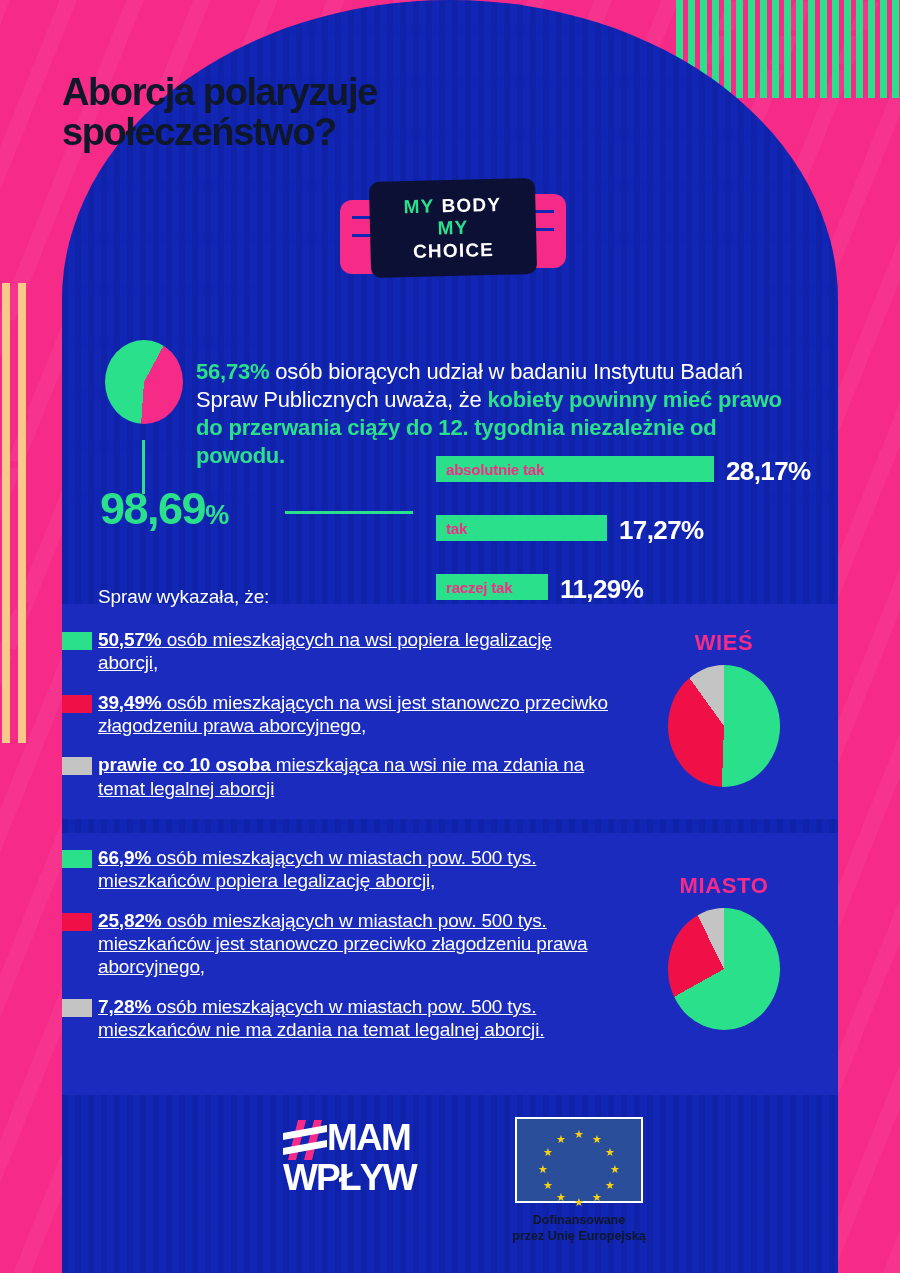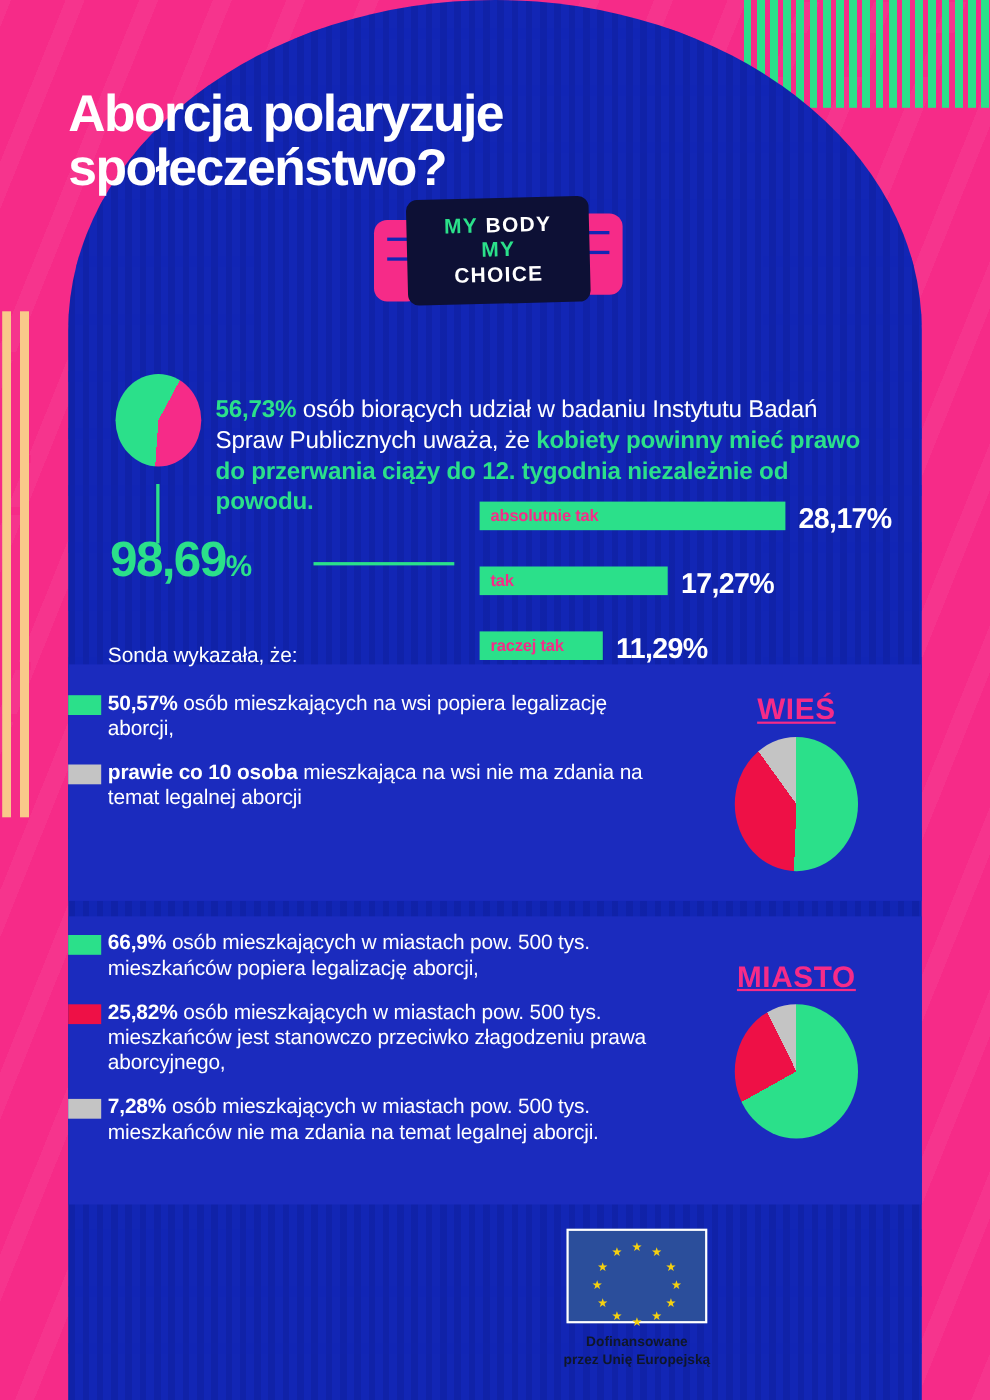--- a/index.html
+++ b/index.html
@@ -51,21 +51,21 @@
     opacity:.55;
   }
   
   .panel-band{position:absolute;left:0;width:776px;background:#1B2BBE;}
   .band-a{top:604px;height:215px;}
   .band-b{top:833px;height:262px;}
 
   
   .title{
     position:absolute;left:62px;top:48px;width:700px;
-    color:#ffffff;font-weight:bold;font-size:47px;line-height:1.03;
+    color:#0f172a;font-weight:bold;font-size:38px;line-height:1.03;
     letter-spacing:-1.4px;z-index:6;
   }
   .title .l2{display:block;}
 
   
   .sign-wrap{position:absolute;left:340px;top:176px;width:226px;height:122px;z-index:6;}
   .fist{position:absolute;width:42px;height:74px;background:#F62B88;border-radius:12px;}
   .fist::before,.fist::after{content:"";position:absolute;background:#1226B5;}
   .fist.left{left:0;top:24px;}
   .fist.left::before{left:12px;top:16px;width:30px;height:3px;}
@@ -110,26 +110,26 @@
   .bar-val{color:#FFFFFF;font-weight:bold;font-size:26px;margin-left:12px;letter-spacing:-.6px;white-space:nowrap;}
 
   
   .sonda{position:absolute;left:98px;top:586px;z-index:6;color:#FFFFFF;font-size:19px;letter-spacing:-.1px;}
 
   
   .block{position:absolute;z-index:6;}
   .bullet{position:relative;margin-bottom:16px;}
   .swatch{position:absolute;left:-36px;top:4px;width:30px;height:18px;}
   .sw-green{background:#2BE08A;} .sw-red{background:#EE1046;} .sw-gray{background:#C4C4C4;}
-  .btext{color:#FFFFFF;font-size:19px;line-height:1.23;letter-spacing:-.15px;width:510px;}
+  .btext{color:#FFFFFF;font-size:19px;line-height:1.23;letter-spacing:-.15px;width:510px;text-decoration:underline;}
   .btext b{font-weight:bold;}
 
   
   .region{position:absolute;z-index:6;text-align:center;width:160px;}
-  .region-name{color:#F62B88;font-weight:bold;font-size:27px;letter-spacing:.6px;margin-bottom:9px;text-decoration:underline;}
+  .region-name{color:#F62B88;font-weight:bold;font-size:22px;letter-spacing:.6px;margin-bottom:9px;}
   .pie{width:112px;height:122px;border-radius:50%;margin:0 auto;}
 
   
   .mamwplyw{position:absolute;left:283px;top:1118px;z-index:6;width:150px;}
   .mw-l1{position:relative;height:44px;}
   .hash{position:absolute;left:0;top:4px;width:44px;height:36px;}
   .hash i{position:absolute;display:block;background:#F62B88;}
   .hash .h1{left:10px;top:-2px;width:8px;height:40px;transform:skewX(-14deg);}
   .hash .h2{left:26px;top:-2px;width:8px;height:40px;transform:skewX(-14deg);}
   .hash .h3{left:0;top:7px;width:44px;height:7px;background:#FFFFFF;transform:skewY(-10deg);}
@@ -201,27 +201,33 @@
       <span class="bar-val">17,27%</span>
     </div>
     <div class="bar-row">
       <div class="bar" style="width:112px">
         <span class="bar-label">raczej tak</span>
       </div>
       <span class="bar-val">11,29%</span>
     </div>
   </div>
 
-  <div class="sonda">Sonda wykazała, że:</div>
+  <div class="sonda">Spraw wykazała, że:</div>
 
   <div class="block" style="left:98px;top:628px;">
     <div class="bullet">
       <span class="swatch sw-green"></span>
       <div class="btext">
         <b>50,57%</b><span> osób mieszkających na wsi popiera legalizację aborcji,</span>
+      </div>
+    </div>
+    <div class="bullet">
+      <span class="swatch sw-red"></span>
+      <div class="btext">
+        <b>39,49%</b><span> osób mieszkających na wsi jest stanowczo przeciwko złagodzeniu prawa aborcyjnego,</span>
       </div>
     </div>
     <div class="bullet">
       <span class="swatch sw-gray"></span>
       <div class="btext">
         <b>prawie co 10 osoba</b><span> mieszkająca na wsi nie ma zdania na temat legalnej aborcji</span>
       </div>
     </div>
   </div>
 
@@ -249,20 +255,32 @@
         <b>7,28%</b><span> osób mieszkających w miastach pow. 500 tys. mieszkańców nie ma zdania na temat legalnej aborcji.</span>
       </div>
     </div>
   </div>
 
   <div class="region" style="left:644px;top:873px;">
     <div class="region-name">MIASTO</div>
     <div class="pie" style="background:conic-gradient(#2BE08A 0 66.9%,#EE1046 66.9% 92.72%,#C4C4C4 92.72% 100%);"></div>
   </div>
 
+  <div class="mamwplyw">
+    <div class="mw-l1">
+      <span class="hash">
+        <i class="h1"></i>
+          <i class="h2"></i>
+          <i class="h3"></i>
+          <i class="h4"></i>
+      </span>
+      <span class="mw-word mw-mam">MAM</span>
+    </div>
+    <div class="mw-word mw-wplyw">WPŁYW</div>
+  </div>
 
   <div class="eu">
     <div class="eu-flag">
       <span class="eu-star" style="left:57px;top:10px;">★</span>
       <span class="eu-star" style="left:75px;top:15px;">★</span>
       <span class="eu-star" style="left:88px;top:28px;">★</span>
       <span class="eu-star" style="left:93px;top:45px;">★</span>
       <span class="eu-star" style="left:88px;top:61px;">★</span>
       <span class="eu-star" style="left:75px;top:73px;">★</span>
       <span class="eu-star" style="left:57px;top:78px;">★</span>

